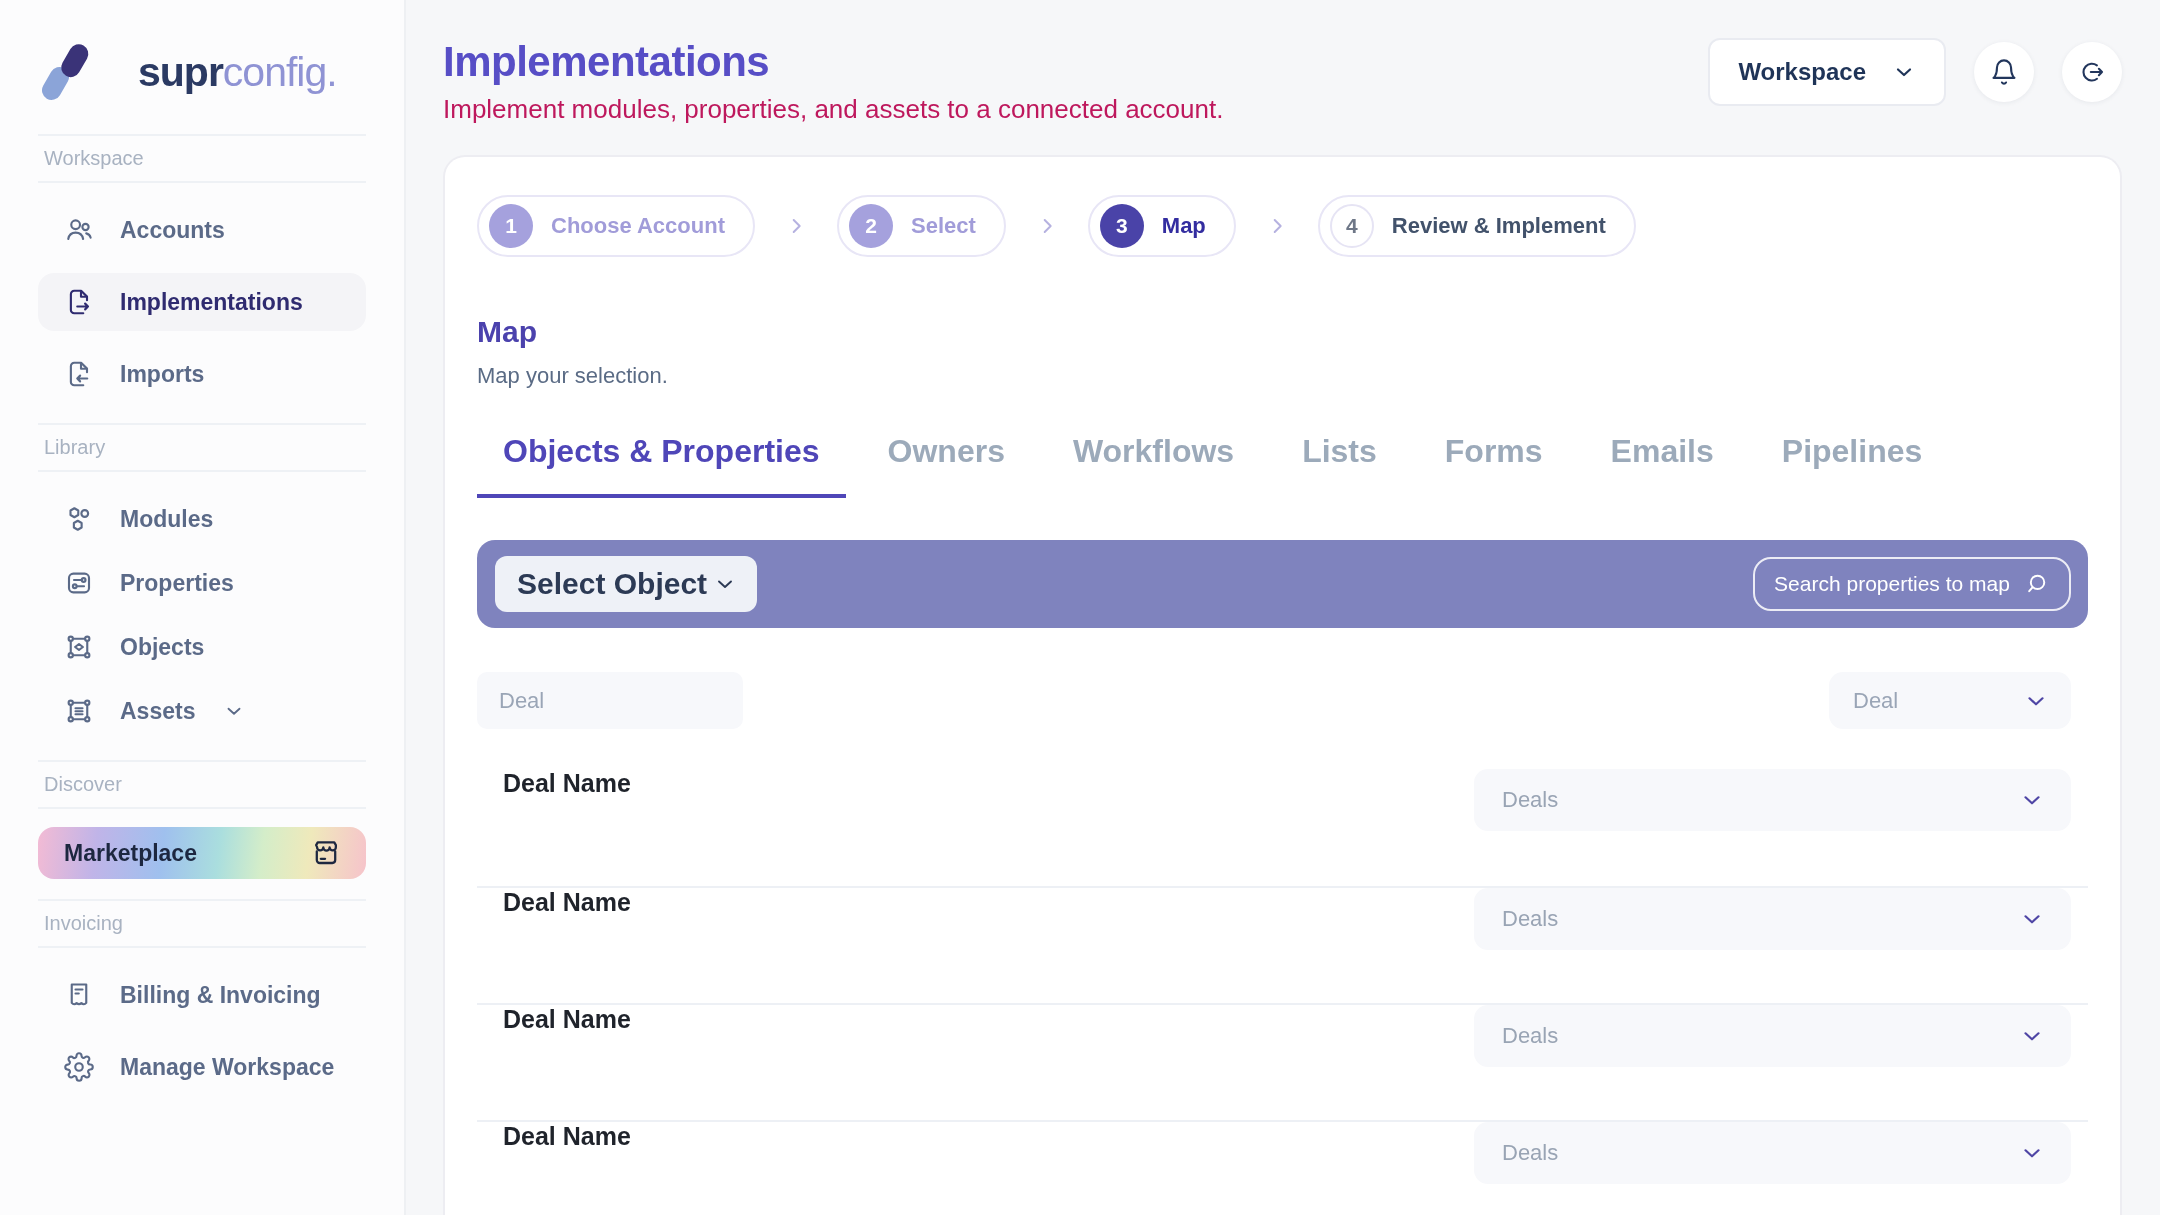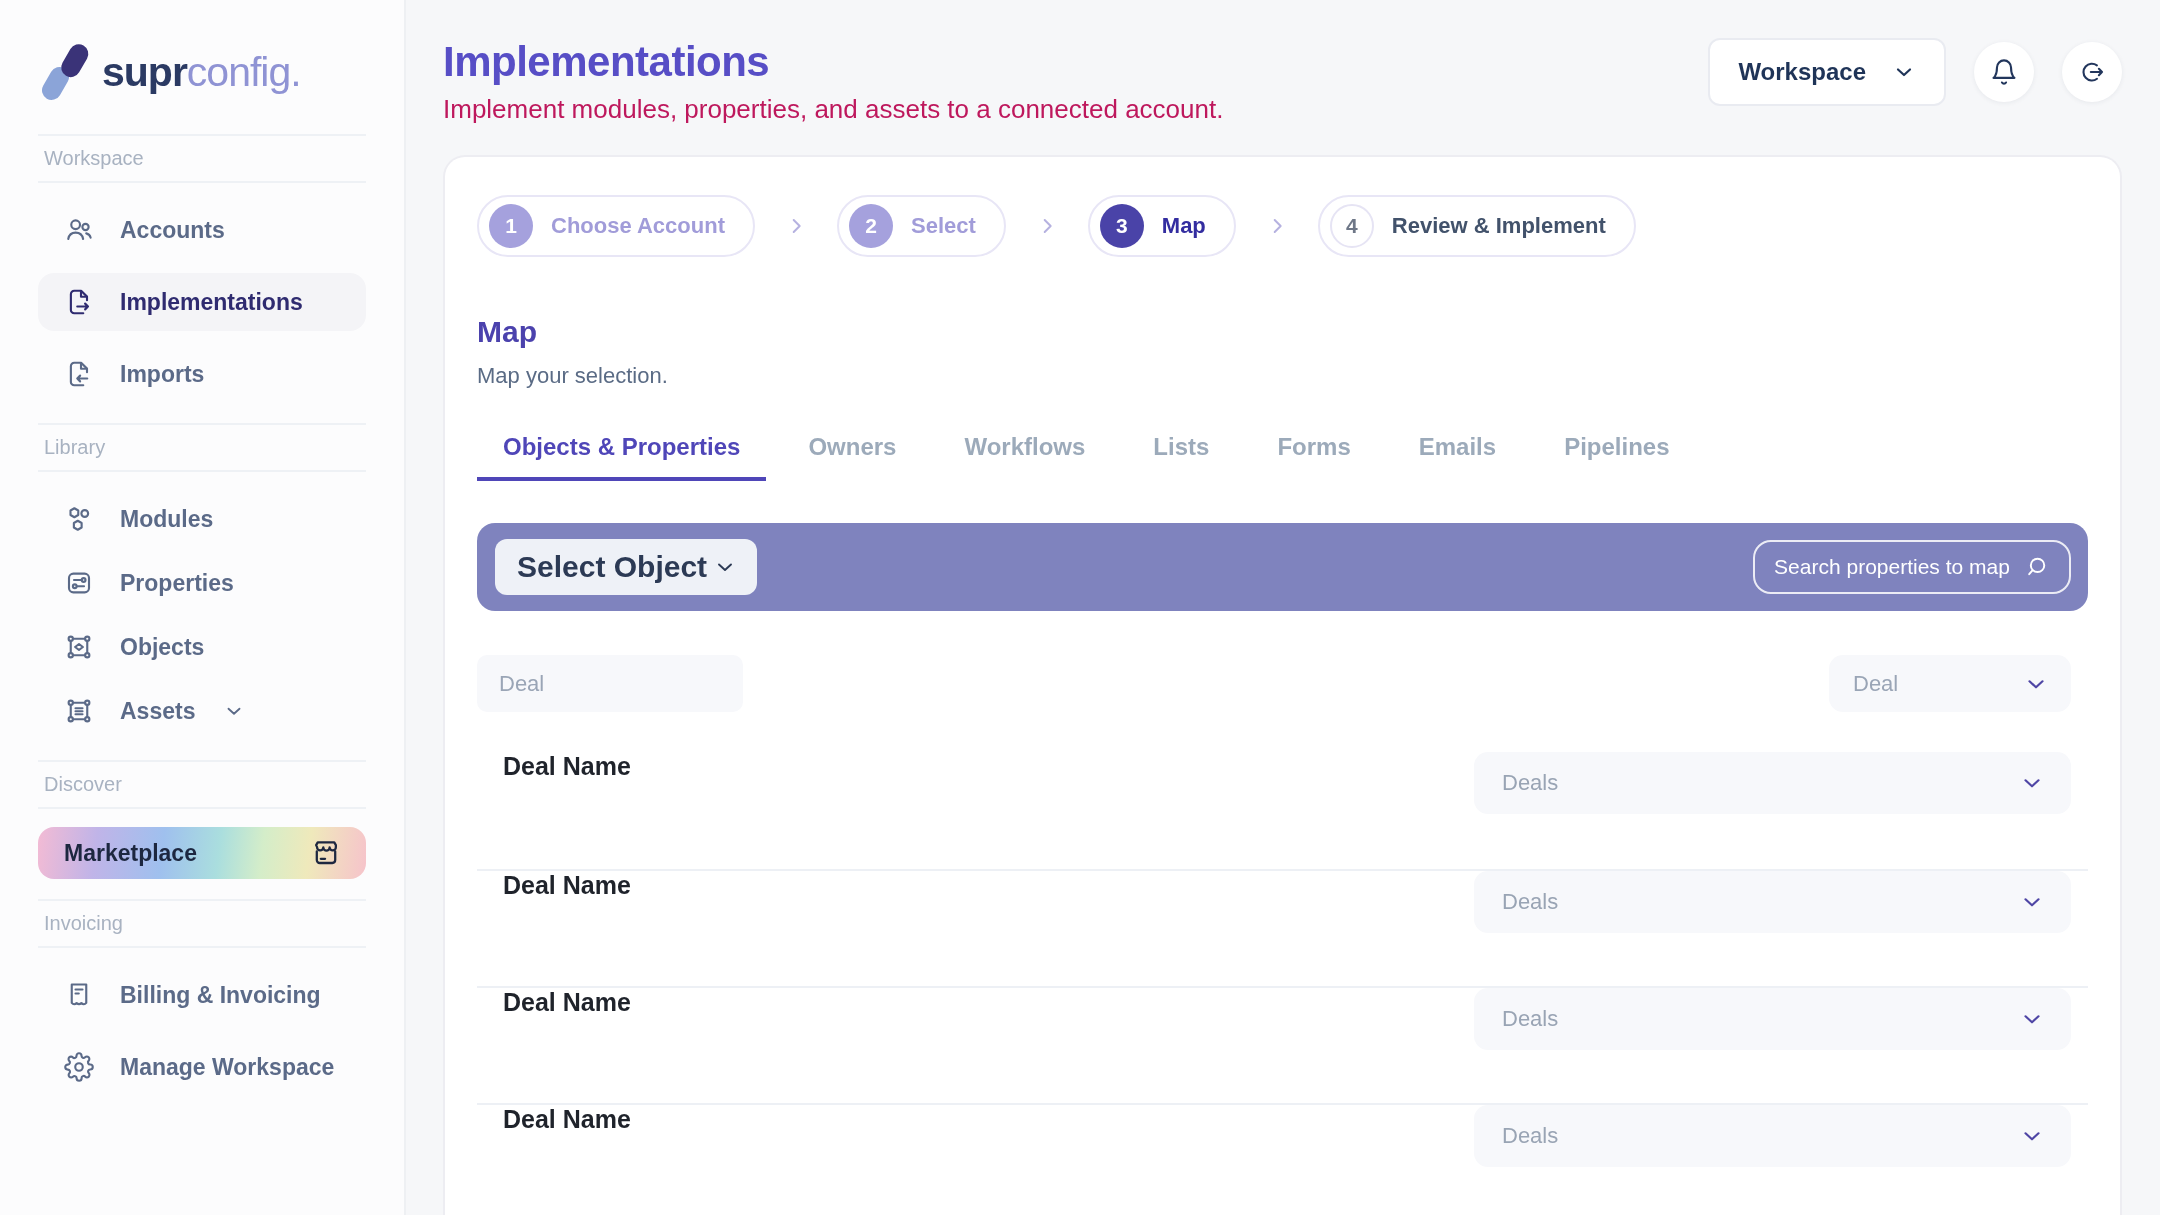--- a/index.html
+++ b/index.html
@@ -10,21 +10,21 @@
     color:#22365c;
   }
   .app { display:flex; width:100%; height:100%; }
 
   
   .sidebar {
     width:406px; height:100%; background:#fcfcfd;
     border-right:2px solid #eef0f3; flex:0 0 406px;
   }
   .logo { display:flex; align-items:center; gap:10px; padding:40px 0 0 40px; cursor:pointer; }
-  .wordmark { font-size:41px; letter-spacing:-1px; white-space:nowrap; }
+  .wordmark { font-size:41px; letter-spacing:-1px; white-space:nowrap;margin-left:36px; }
   .wordmark .w1 { font-weight:800; color:#2b3a63; }
   .wordmark .w2 { font-weight:400; color:#8f93d4; }
 
   .section-label {
     margin:30px 38px 18px 38px;
     border-top:2px solid #eef1f5; border-bottom:2px solid #eef1f5;
     padding:11px 6px; color:#a8b2c1; font-size:20px; font-weight:500;
   }
   .section-label.tight { margin-top:20px; }
   .navgroup { padding:0 38px; }
@@ -86,21 +86,21 @@
   .step.upcoming .scircle { background:#fff; border:2px solid #e6e4f4; color:#6e7787; }
   .step.upcoming .slabel  { color:#42526b; font-size:22px; font-weight:700; }
   .stepsep { color:#b6b2e0; }
 
   .sec-title { margin-top:58px; font-size:30px; font-weight:800; color:#4b42ad; }
   .sec-sub { margin-top:14px; font-size:22px; color:#5a6b85; }
 
   
   .tabs { margin-top:44px; display:flex; gap:16px; }
   .tab {
-    padding:0 26px 16px 26px; font-size:24px; font-weight:600; color:#9caaba;
+    padding:0 26px 24px 26px; font-size:32px; font-weight:600; color:#9caaba;
     border-bottom:4px solid transparent; cursor:pointer; white-space:nowrap;
   }
   .tab.active { color:#4f46b8; font-weight:700; border-bottom-color:#4f46b8; }
 
   
   .toolbar {
     margin-top:42px; height:88px; background:#7f83be; border-radius:18px;
     display:flex; align-items:center; justify-content:space-between; padding:0 17px 0 18px;
   }
   .select-object {

